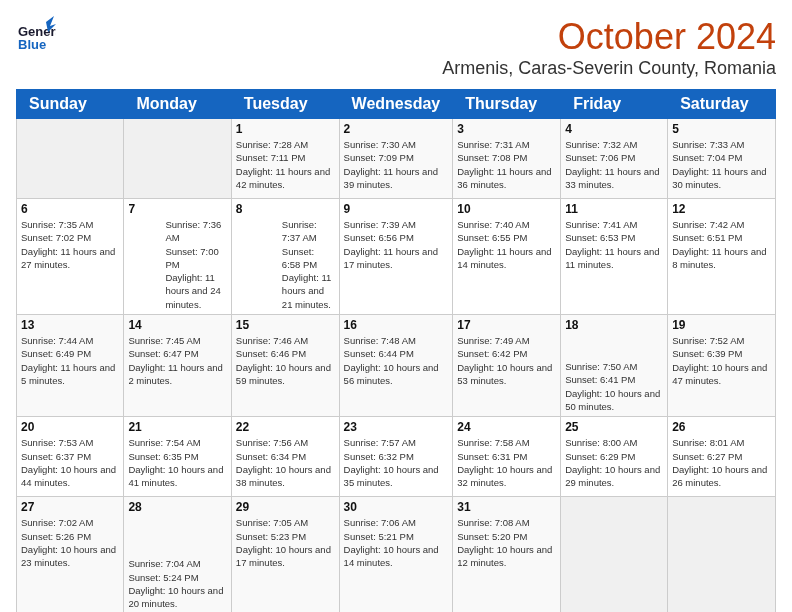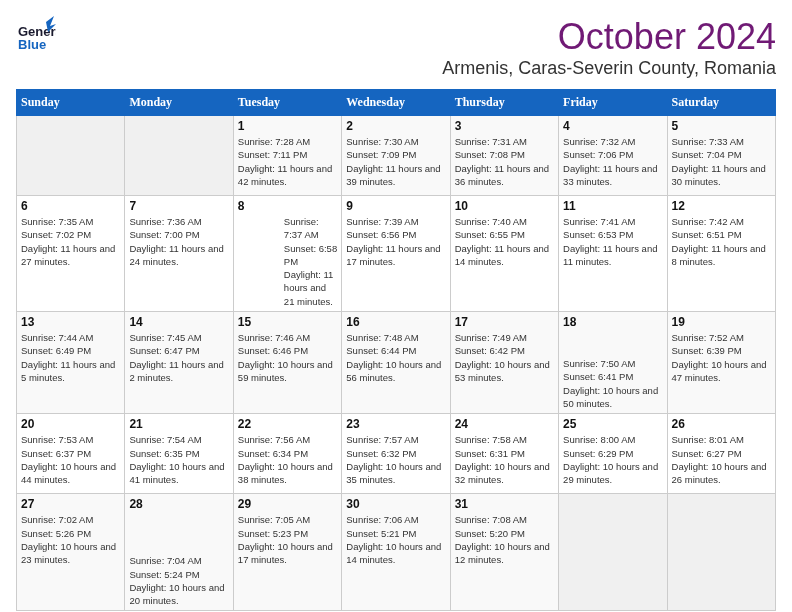--- a/index.html
+++ b/index.html
@@ -20,40 +20,39 @@
       display: flex;
       align-items: center;
       gap: 4px;
     }
     .title-section {
       text-align: right;
     }
     .month-title {
       font-size: 36px;
       font-weight: normal;
-      color: #701a75;
+      color: #c2410c;
     }
     .subtitle {
       font-size: 18px;
       color: #333;
     }
     table {
       width: 100%;
       border-collapse: collapse;
       font-size: 10.5px;
     }
     thead tr th {
       background: #1565c0;
       color: #fff;
-      padding: 5px 4px;
+      padding: 5px 12px;
       text-align: left;
-      font-size: 12px;
+      font-size: 16px;
       font-weight: bold;
       border: 1px solid #1565c0;
-      font-family: Liberation Serif, serif;
     }
     tbody tr td {
       border: 1px solid #ccc;
       vertical-align: top;
       padding: 3px 4px;
       width: 14.28%;
       min-height: 70px;
       height: 80px;
       background: #fff;
     }
@@ -146,21 +145,21 @@
       </tr>
       <tr>
         <td>
           <div class="day-number">6</div>
           <div class="day-info" style="white-space: pre-line;">Sunrise: 7:35 AM
 Sunset: 7:02 PM
 Daylight: 11 hours and 27 minutes.</div>
         </td>
         <td>
           <div class="day-number">7</div>
-          <div class="day-info" style="white-space: pre-line;">Sunrise: 7:36 AM
+          <div class="day-info" style="white-space: pre-line; margin-left: 37px;">Sunrise: 7:36 AM
 Sunset: 7:00 PM
 Daylight: 11 hours and 24 minutes.</div>
         </td>
         <td>
           <div class="day-number">8</div>
           <div class="day-info" style="white-space: pre-line; margin-left: 46px;">Sunrise: 7:37 AM
 Sunset: 6:58 PM
 Daylight: 11 hours and 21 minutes.</div>
         </td>
         <td>

